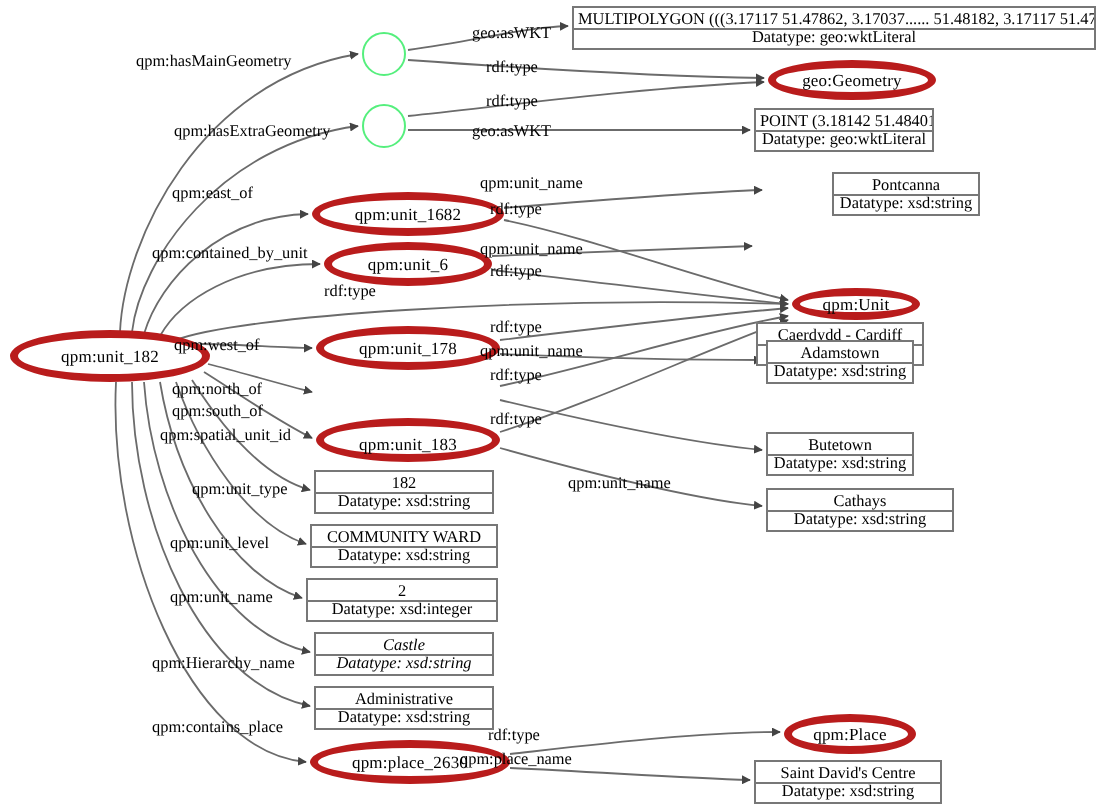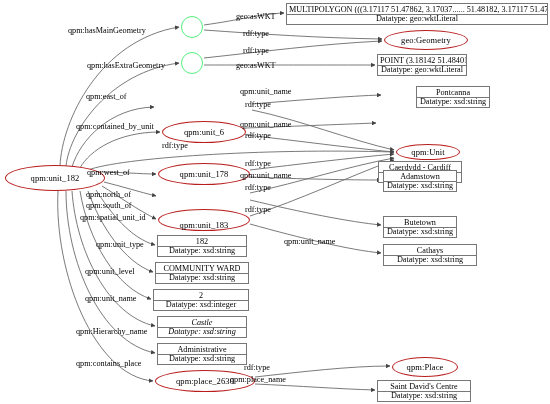--- a/index.html
+++ b/index.html
@@ -22,21 +22,21 @@
     left: 0; top: 0;
     width: 550px;
     height: 404px;
   }
   .node {
     position: absolute;
     box-sizing: border-box;
   }
   
   .uri-node {
-    border: 1px solid #b91c1c;
+    border: 4px solid #b91c1c;
     border-radius: 50%;
     background: #ffffff;
     color: #000000;
     font-size: 8.5px;
     display: flex;
     align-items: center;
     justify-content: center;
     white-space: nowrap;
     letter-spacing: 0.1px;
   }
@@ -140,20 +140,23 @@
       <path d="M 255,384 C 300,386 340,389 375,390"></path>
     </g>
   </svg>
 
   <div class="node bnode" style="left:181px; top:16px; width:22px; height:22px;"></div>
   <div class="node bnode" style="left:181px; top:52px; width:22px; height:22px;"></div>
 
   <div class="node uri-node" style="left:5px; top:165px; width:100px; height:26px;">
     <span>qpm:unit_182</span>
   </div>
+  <div class="node uri-node" style="left:156px; top:96px; width:96px; height:22px;">
+    <span>qpm:unit_1682</span>
+  </div>
   <div class="node uri-node" style="left:162px; top:121px; width:84px; height:22px;">
     <span>qpm:unit_6</span>
   </div>
   <div class="node uri-node" style="left:158px; top:163px; width:92px; height:22px;">
     <span>qpm:unit_178</span>
   </div>
   <div class="node uri-node" style="left:158px; top:209px; width:92px; height:22px;align-items:flex-end;">
     <span>qpm:unit_183</span>
   </div>
   <div class="node uri-node" style="left:155px; top:370px; width:100px; height:22px;">

